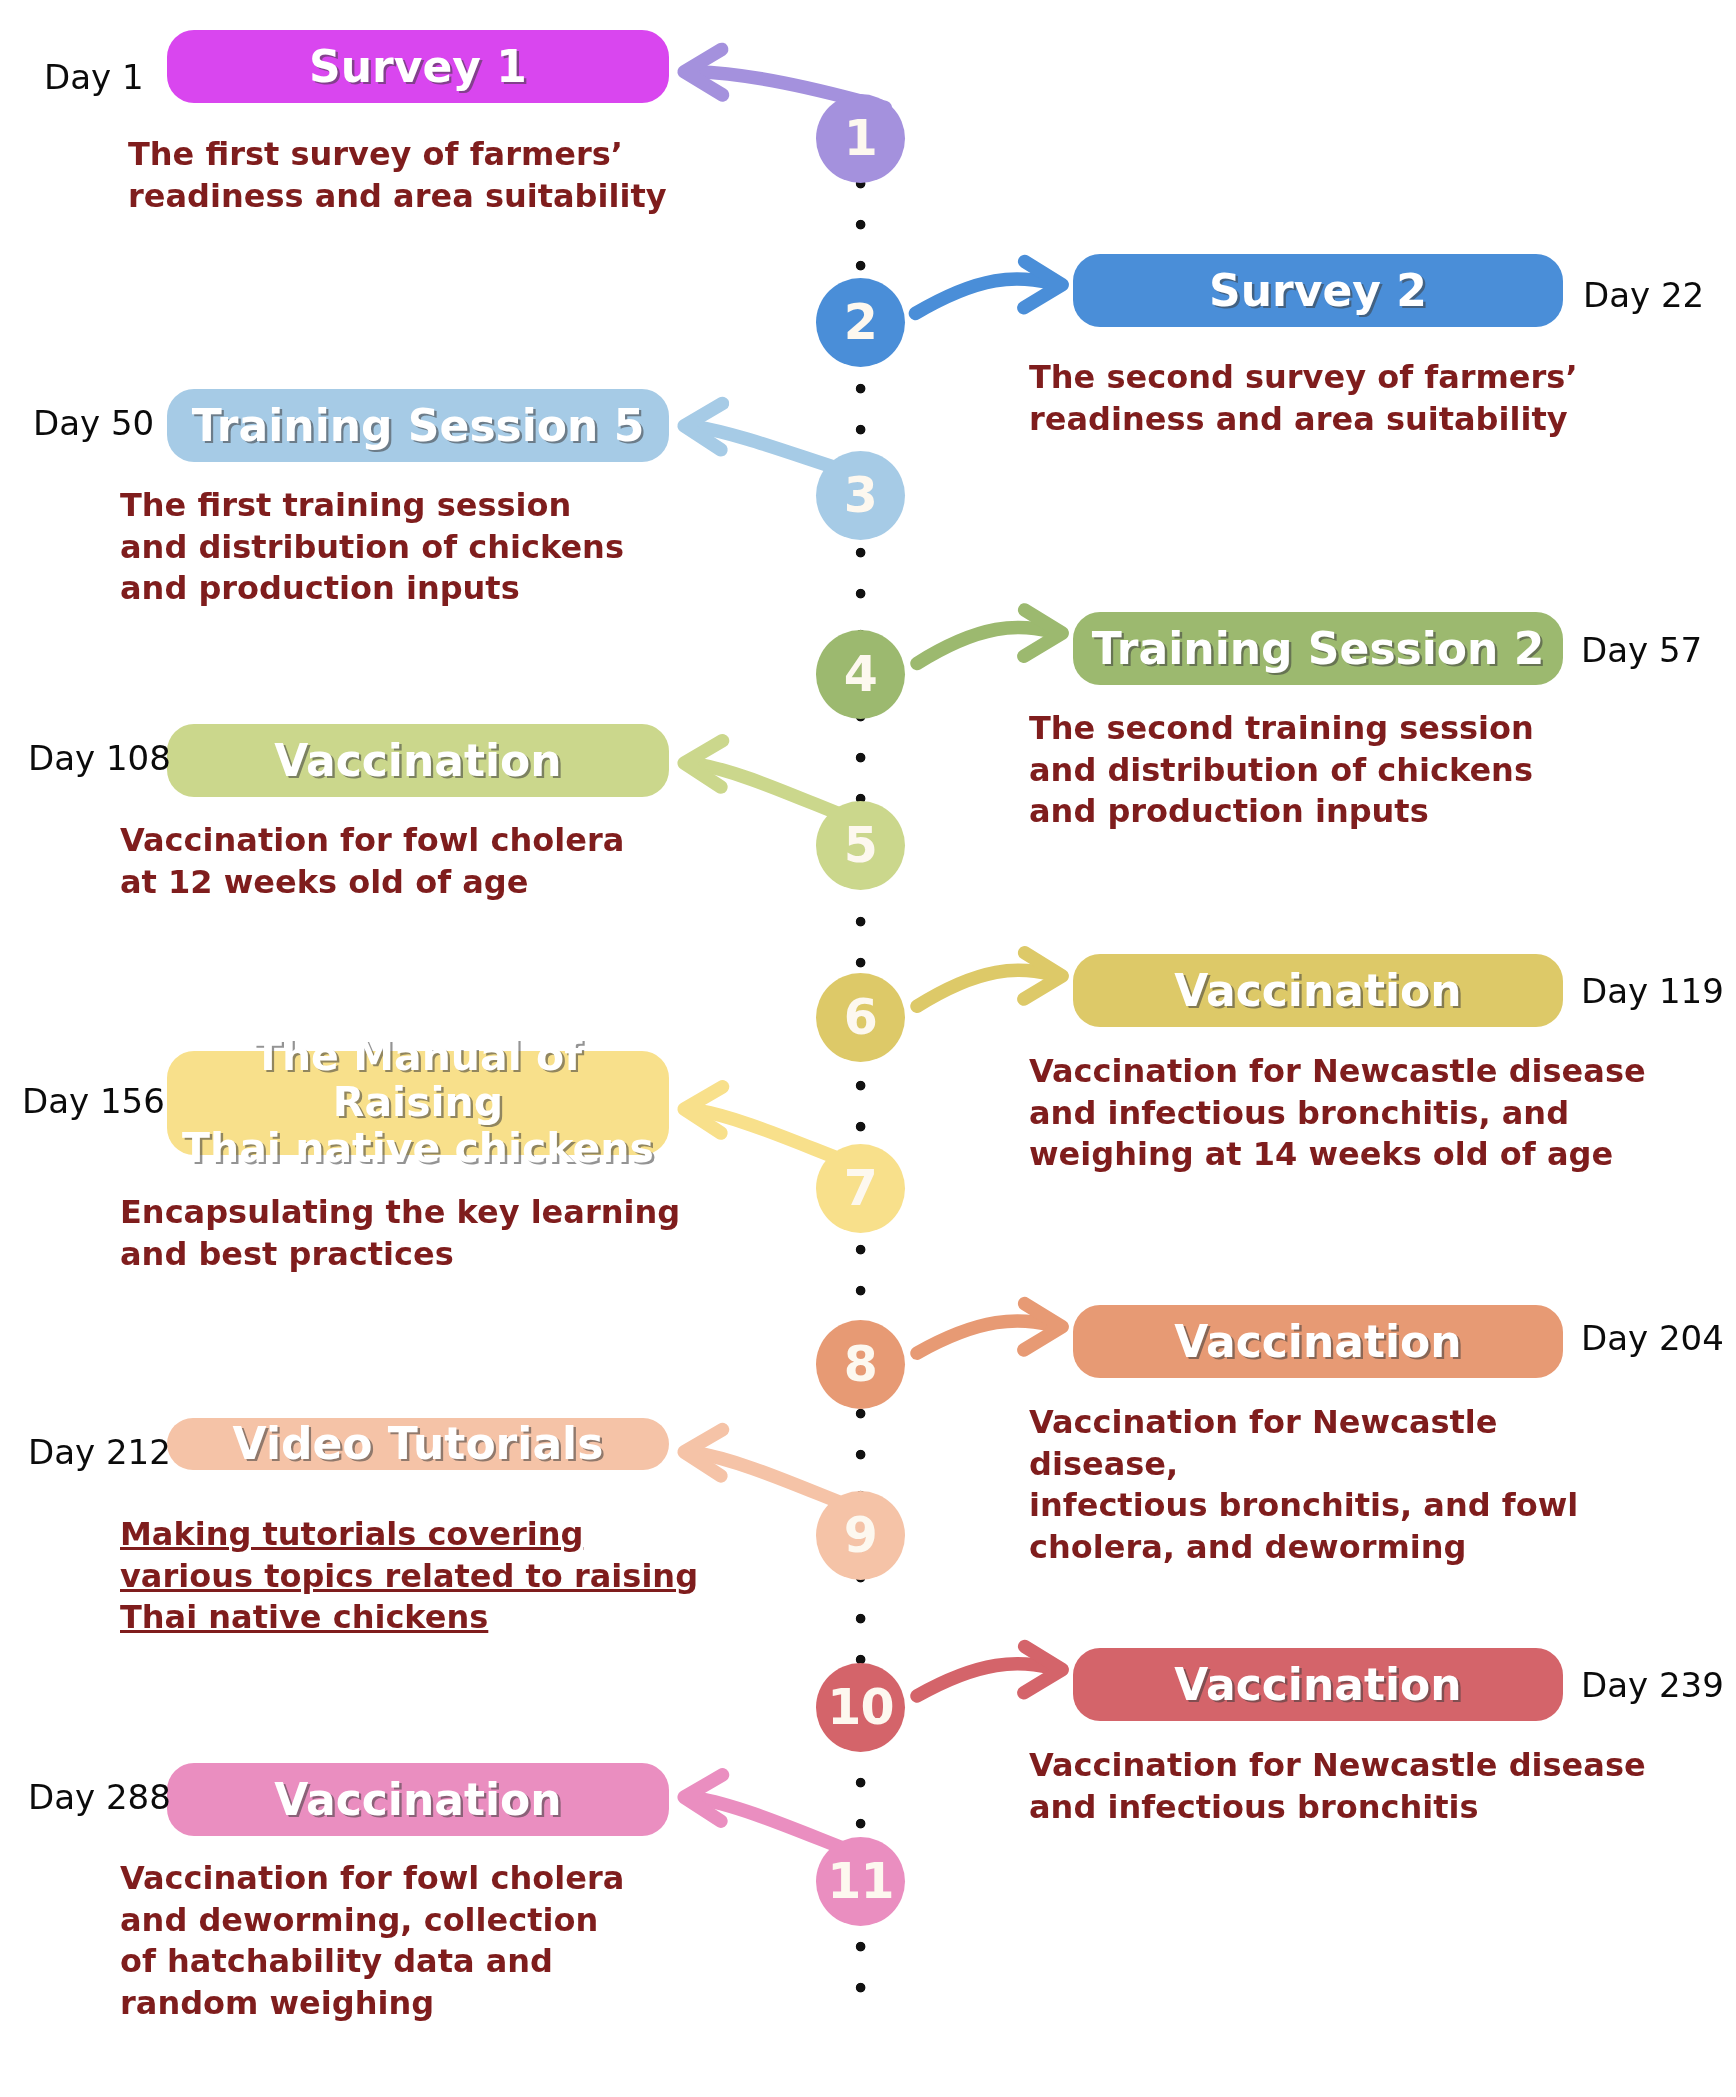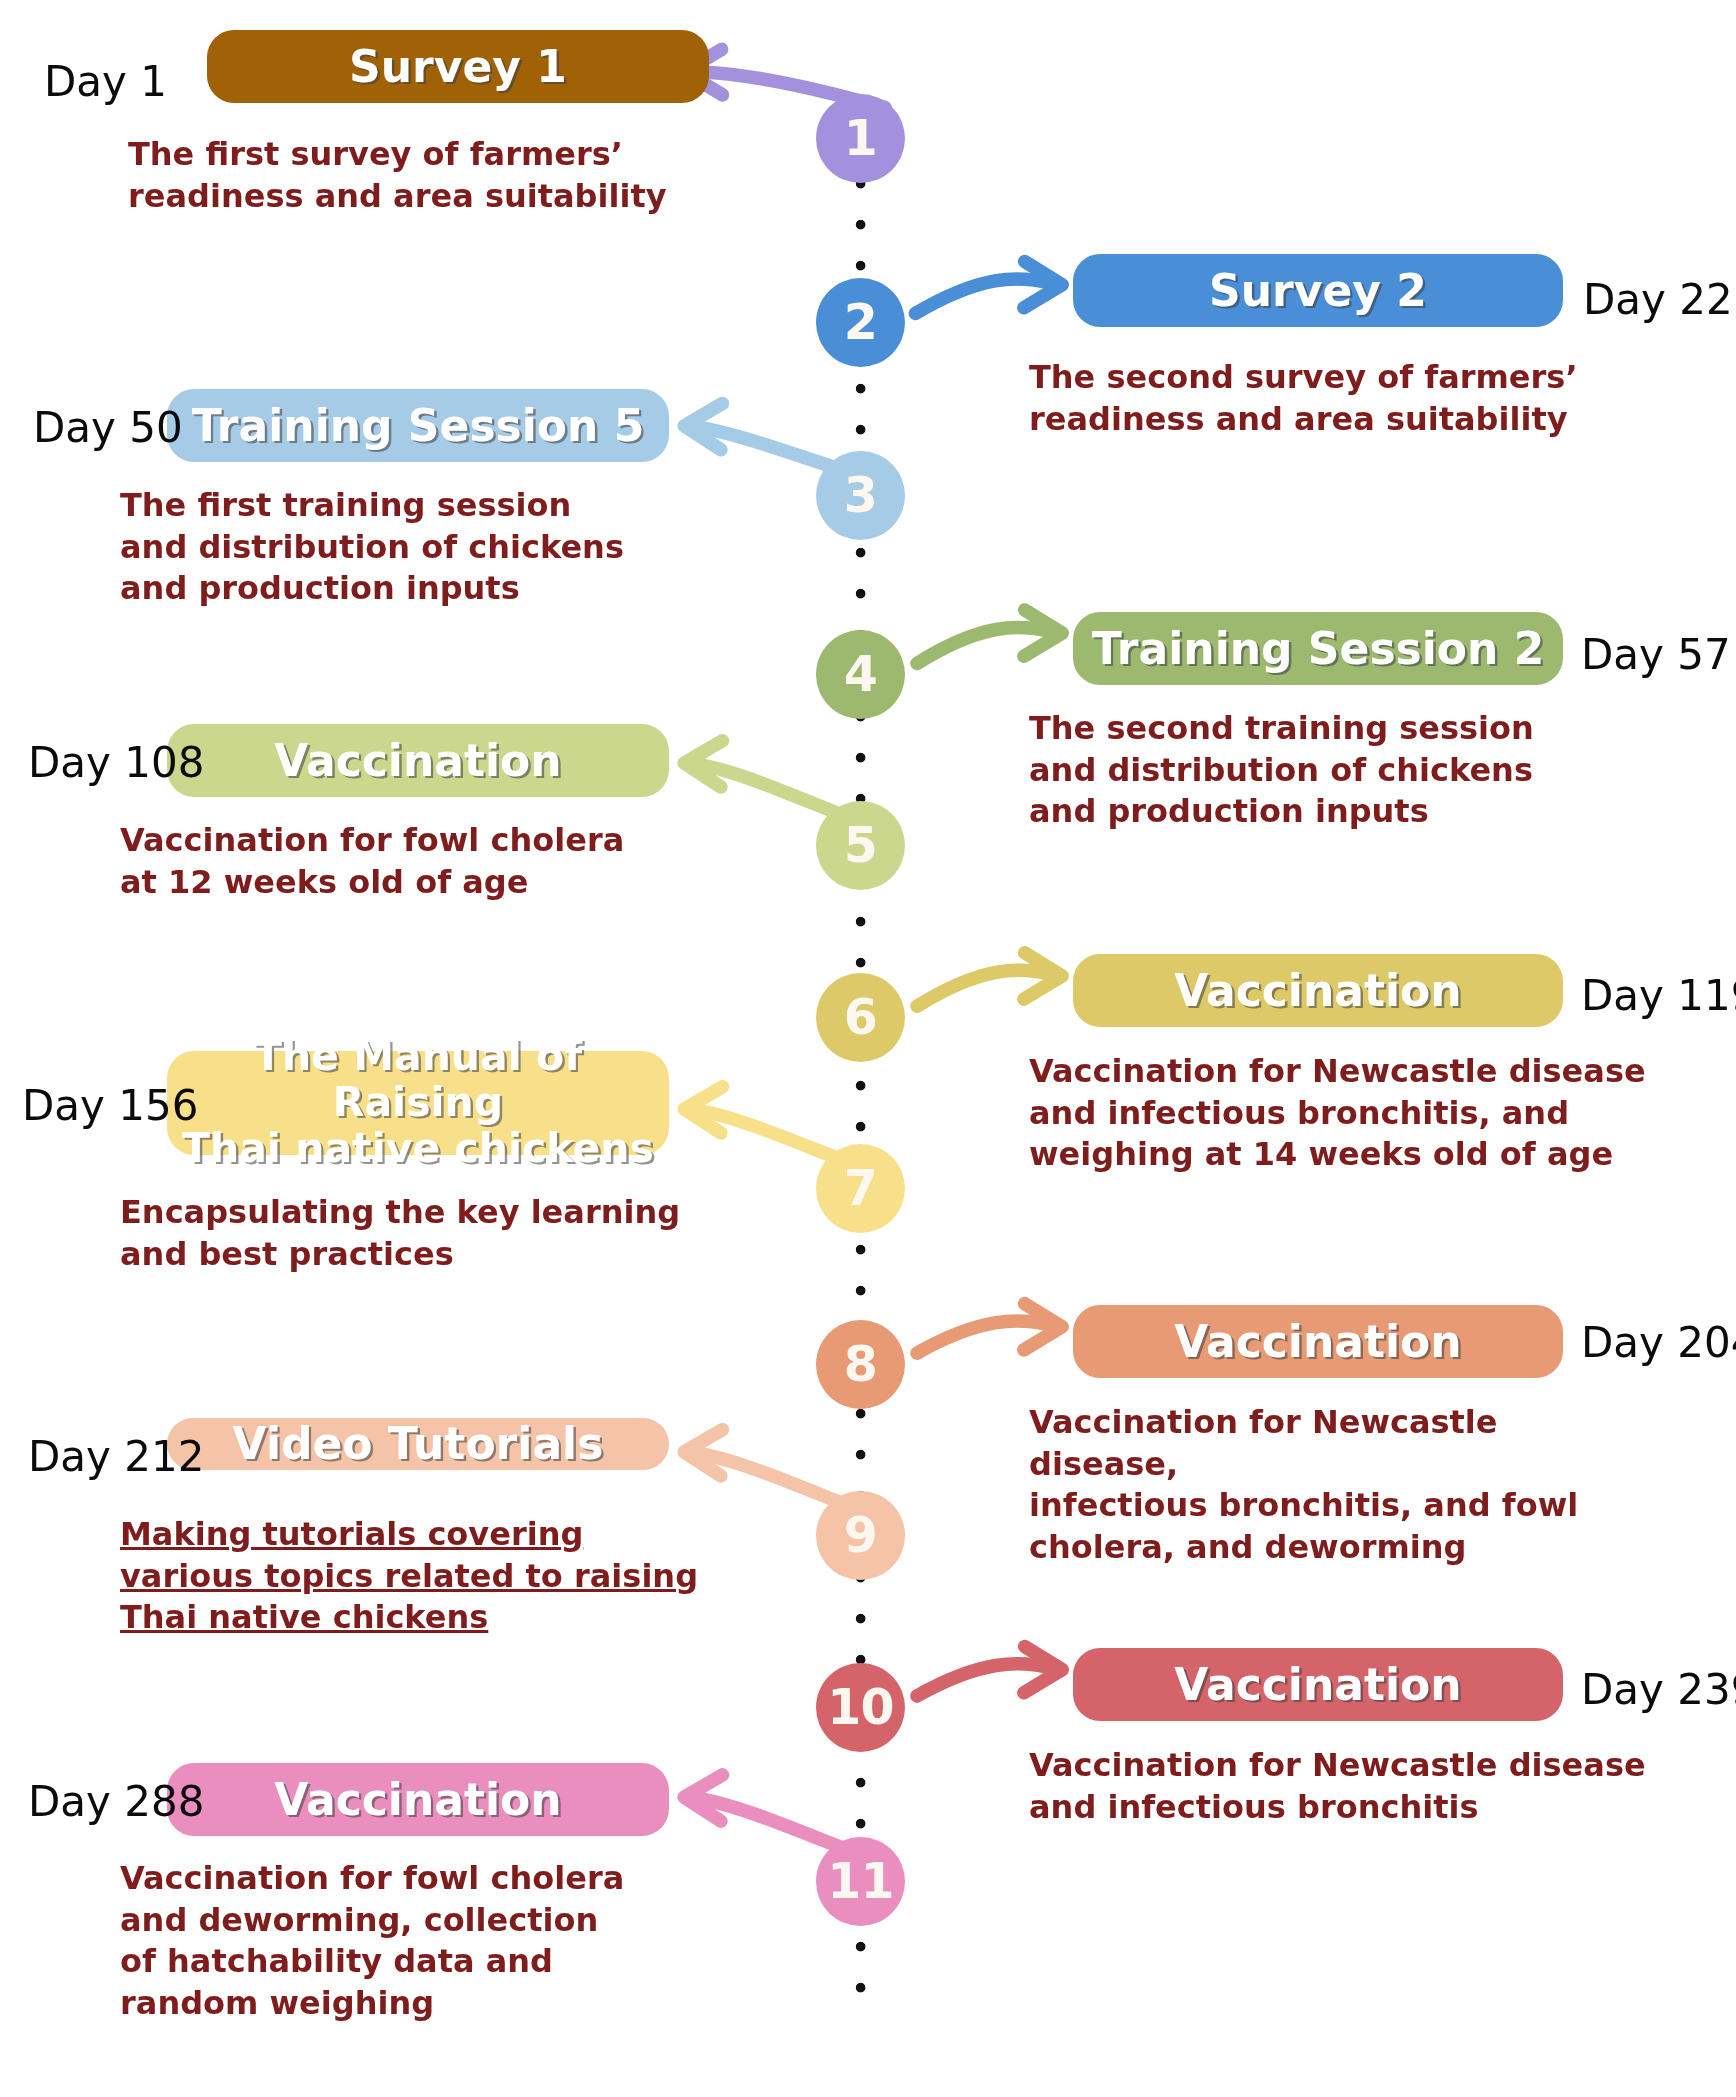--- a/index.html
+++ b/index.html
@@ -40,21 +40,21 @@
     z-index:3;
     line-height:1.12;
     text-align:center;
     padding:4.8px 14.4px;
   }
   .pill.t1{font-size:44px;}
   .pill.t2{font-size:41px;}
 
   
   .day{
-    position:absolute;color:#0b0b0b;font-size:42px;font-weight:400;
+    position:absolute;color:#0b0b0b;font-size:34px;font-weight:400;
     font-family:"DejaVu Sans", sans-serif;
     white-space:nowrap;z-index:5;
   }
 
   
   .desc{
     position:absolute;color:#7f1d1d;font-weight:700;font-size:32px;
     font-family:"DejaVu Sans", sans-serif;
     line-height:1.30;text-align:left;z-index:3;white-space:pre-line;
   }
@@ -120,21 +120,21 @@
       <path d="M1285 2065 L1332 2094 L1284 2123" stroke="#d4646a" stroke-width="17" fill="none" stroke-linecap="round" stroke-linejoin="round"></path>
     </g>
 
     <g>
       <path d="M1102 2335 C1020 2305 935 2265 872 2255" stroke="#ea8ec0" stroke-width="17" fill="none" stroke-linecap="round"></path>
       <path d="M906 2226 L858 2254 L904 2284" stroke="#ea8ec0" stroke-width="17" fill="none" stroke-linecap="round" stroke-linejoin="round"></path>
     </g>
   </svg>
 
   <div class="day" style="left:44px;top:57px;">Day 1</div>
-  <div class="pill t1" id="pill-1" style="left: 167px; top: 30px; width: 502px; height: 73px; background: #a16207; white-space: pre-line; margin-left: 40px;">Survey 1</div>
+  <div class="pill t1" id="pill-1" style="left: 167px; top: 30px; width: 502px; height: 73px; background: #d946ef; white-space: pre-line;">Survey 1</div>
   <div class="desc" style="left:128px;top:134px;width:590px;">The first survey of farmers’
 readiness and area suitability</div>
   <div class="node" id="node-1" style="left: 816px; top: 94px; background: rgb(164, 145, 221);">1</div>
 
   <div class="day" style="left:1583px;top:275px;">Day 22</div>
   <div class="pill t1" id="pill-2" style="left: 1073px; top: 254px; width: 490px; height: 73px; background: rgb(74, 142, 216); white-space: pre-line;">Survey 2</div>
   <div class="desc" style="left:1029px;top:357px;width:582px;">The second survey of farmers’
 readiness and area suitability</div>
   <div class="node" id="node-2" style="left: 816px; top: 278px; background: rgb(74, 142, 216);">2</div>
 

